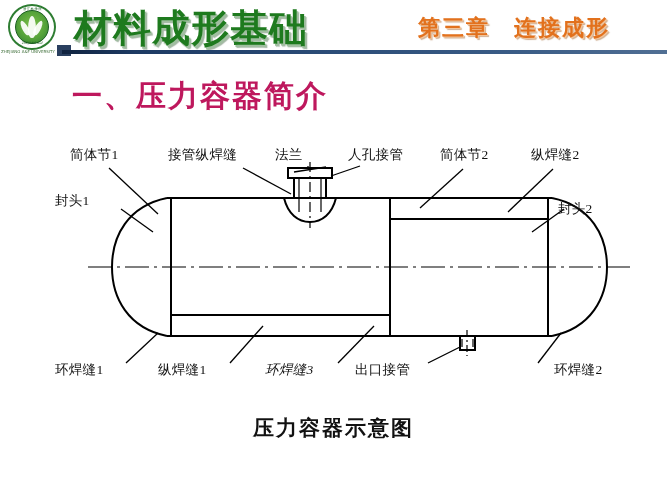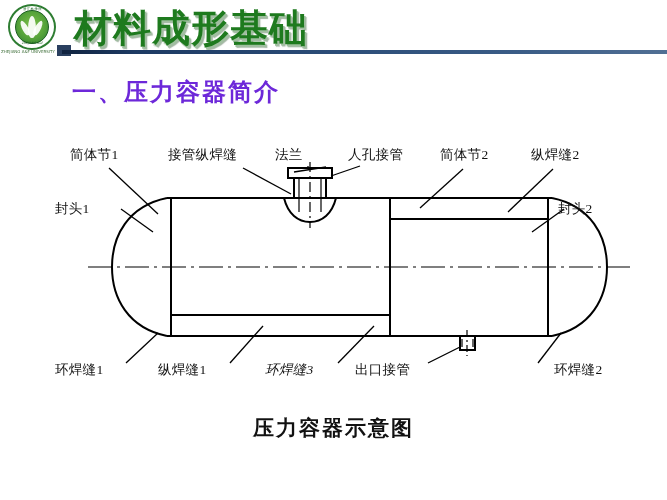--- a/index.html
+++ b/index.html
@@ -130,23 +130,23 @@
     position: absolute;
     left: 57px; top: 45px;
     width: 14px; height: 11px;
     background: #2a3f5f;
   }
 
   
   .section-heading {
     position: absolute;
     left: 72px; top: 76px;
-    font-size: 24px;
-    font-weight: bold;
-    color: #6d28d9;
+    font-size: 30px;
+    font-weight: bold;
+    color: #be185d;
     font-family: Liberation Serif, serif;
     letter-spacing: 2px;
     white-space: nowrap;
   }
 
   
   .diagram {
     position: absolute;
     left: 0; top: 136px;
     width: 667px;
@@ -187,20 +187,21 @@
     <div class="logo-inner"></div>
     <div class="logo-leaf l2"></div>
     <div class="logo-leaf"></div>
     <div class="logo-leaf l3"></div>
     <div class="logo-text-top">浙江林学院</div>
     <div class="logo-text-bot">ZHEJIANG A&amp;F</div>
   </div>
   <div class="logo-sub">ZHEJIANG A&amp;F UNIVERSITY</div>
 
   <div class="title-main">材料成形基础</div>
+  <div class="title-chapter">第三章　连接成形</div>
 
   <div class="header-rule-cap"></div>
   <div class="header-rule"></div>
 </div>
 
 <div class="section-heading">一、压力容器简介</div>
 
 <div class="diagram">
 
   <svg width="667" height="260" viewBox="0 0 667 260">
@@ -268,21 +269,21 @@
     </g>
   </svg>
 
   <div class="dlabel" style="left:70px;  top:10px;">简体节1</div>
   <div class="dlabel" style="left:168px; top:10px;">接管纵焊缝</div>
   <div class="dlabel" style="left:275px; top:10px;">法兰</div>
   <div class="dlabel" style="left:348px; top:10px;">人孔接管</div>
   <div class="dlabel" style="left:440px; top:10px;">简体节2</div>
   <div class="dlabel" style="left:531px; top:10px;">纵焊缝2</div>
 
-  <div class="dlabel" style="left:55px;  top:64px;">封头1</div>
+  <div class="dlabel" style="left:55px;  top:56px;">封头1</div>
   <div class="dlabel" style="left:558px; top:64px;">封头2</div>
 
   <div class="dlabel" style="left:55px;  top:225px;">环焊缝1</div>
   <div class="dlabel" style="left:158px; top:225px;">纵焊缝1</div>
   <div class="dlabel" style="left:265px; top:225px;font-style:italic;">环焊缝3</div>
   <div class="dlabel" style="left:355px; top:225px;">出口接管</div>
   <div class="dlabel" style="left:554px; top:225px;">环焊缝2</div>
 </div>
 
 <div class="caption">压力容器示意图</div>

